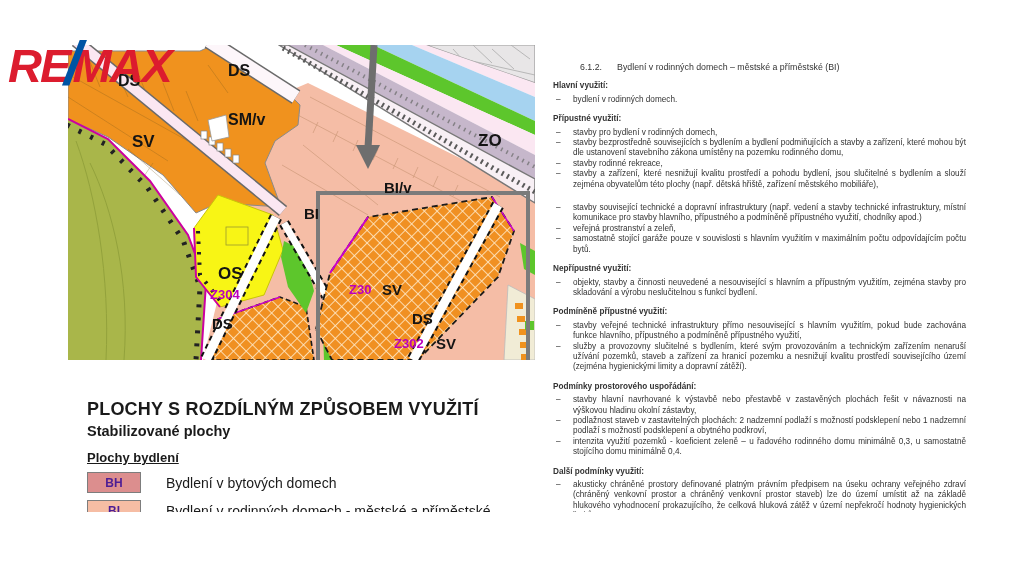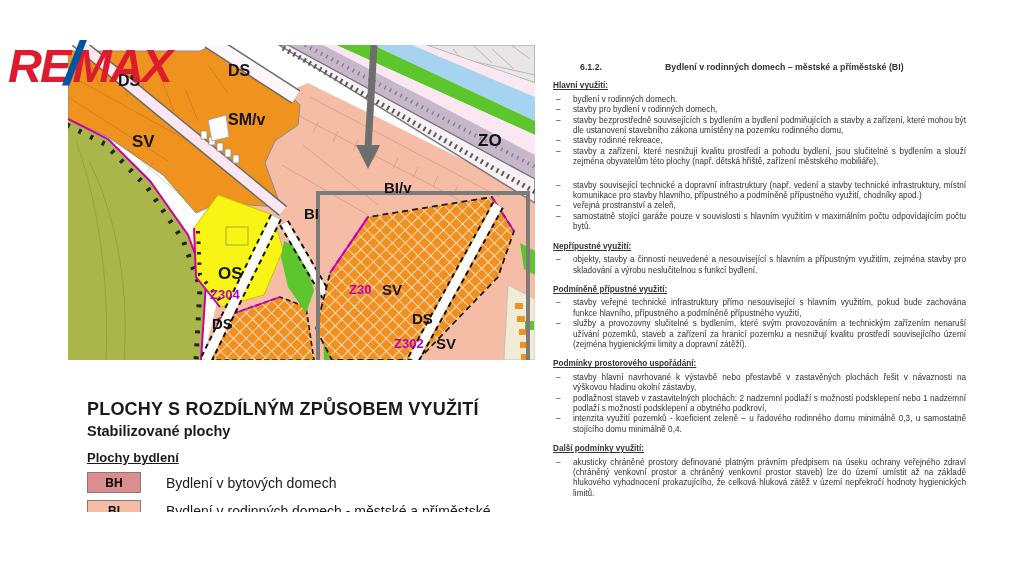--- a/index.html
+++ b/index.html
@@ -18,31 +18,31 @@
   .map-wrap { position:absolute; left:68px; top:45px; width:467px; height:315px; }
   .map-wrap svg { display:block; }
 
   
   .legend { position:absolute; left:87px; top:399px; width:430px; color:#1a1a1a; }
   .legend-title { font-size:18px; font-weight:bold; letter-spacing:.2px; }
   .legend-sub { font-size:14.5px; font-weight:bold; margin-top:3px; }
   .legend-group { font-size:13px; font-weight:bold; text-decoration:underline; margin-top:11px; }
   .legend-row { display:flex; align-items:center; margin-top:7px; }
   .swatch { width:52px; height:19px; border:1px solid #7d7d7d; display:flex; align-items:center;
-            justify-content:center; font-size:12px; font-weight:bold; color:#000000; }
+            justify-content:center; font-size:12px; font-weight:bold; color:#4c1d95; }
   .swatch.pv { width:63px; height:23px; }
   .legend-row .lab { font-size:14px; margin-left:25px; }
   .legend-row.pv-row .lab { font-size:13.5px; }
 
   
   .doc { position:absolute; left:553px; top:62px; width:413px; font-size:8.2px;
          line-height:10.4px; color:#333; }
-  .doc-title { padding-left:27px; font-weight:bold; font-size:8.8px; display:flex;gap:48px; }
+  .doc-title { padding-left:27px; font-weight:normal; font-size:8.8px; display:flex; }
   .doc-title .num { margin-right:15px; }
-  .doc-heading { font-weight:bold; text-decoration:underline; margin-top:9px; margin-bottom:3px; }
+  .doc-heading { font-weight:bold; margin-top:9px; margin-bottom:3px; }
   .doc ul { margin:0; padding:0; list-style:none; }
   .doc li { position:relative; padding-left:20px; text-align:justify; }
   .doc li::before { content:"\2013"; position:absolute; left:3px; top:0; }
   .doc li.spaced { margin-top:13px; }
 </style>
 </head>
 <body>
 
 <div class="page">
 
@@ -218,20 +218,21 @@
     <div class="doc-title">
       <span class="num">6.1.2.</span>
       <span>Bydlení v rodinných domech – městské a příměstské (BI)</span>
     </div>
 
     <div class="doc-heading">Hlavní využití:</div>
     <ul>
       <li>bydlení v rodinných domech.</li>
     </ul>
 
+    <div class="doc-heading">Přípustné využití:</div>
     <ul>
       <li>stavby pro bydlení v rodinných domech,</li>
       <li>stavby bezprostředně souvisejících s bydlením a bydlení podmiňujících a stavby a zařízení, které mohou být dle ustanovení stavebního zákona umístěny na pozemku rodinného domu,</li>
       <li>stavby rodinné rekreace,</li>
       <li>stavby a zařízení, které nesnižují kvalitu prostředí a pohodu bydlení, jsou slučitelné s bydlením a slouží zejména obyvatelům této plochy (např. dětská hřiště, zařízení městského mobiliáře),</li>
       <li class="spaced">stavby související technické a dopravní infrastruktury (např. vedení a stavby technické infrastruktury, místní komunikace pro stavby hlavního, přípustného a podmíněně přípustného využití, chodníky apod.)</li>
       <li>veřejná prostranství a zeleň,</li>
       <li>samostatně stojící garáže pouze v souvislosti s hlavním využitím v maximálním počtu odpovídajícím počtu bytů.</li>
     </ul>
 

